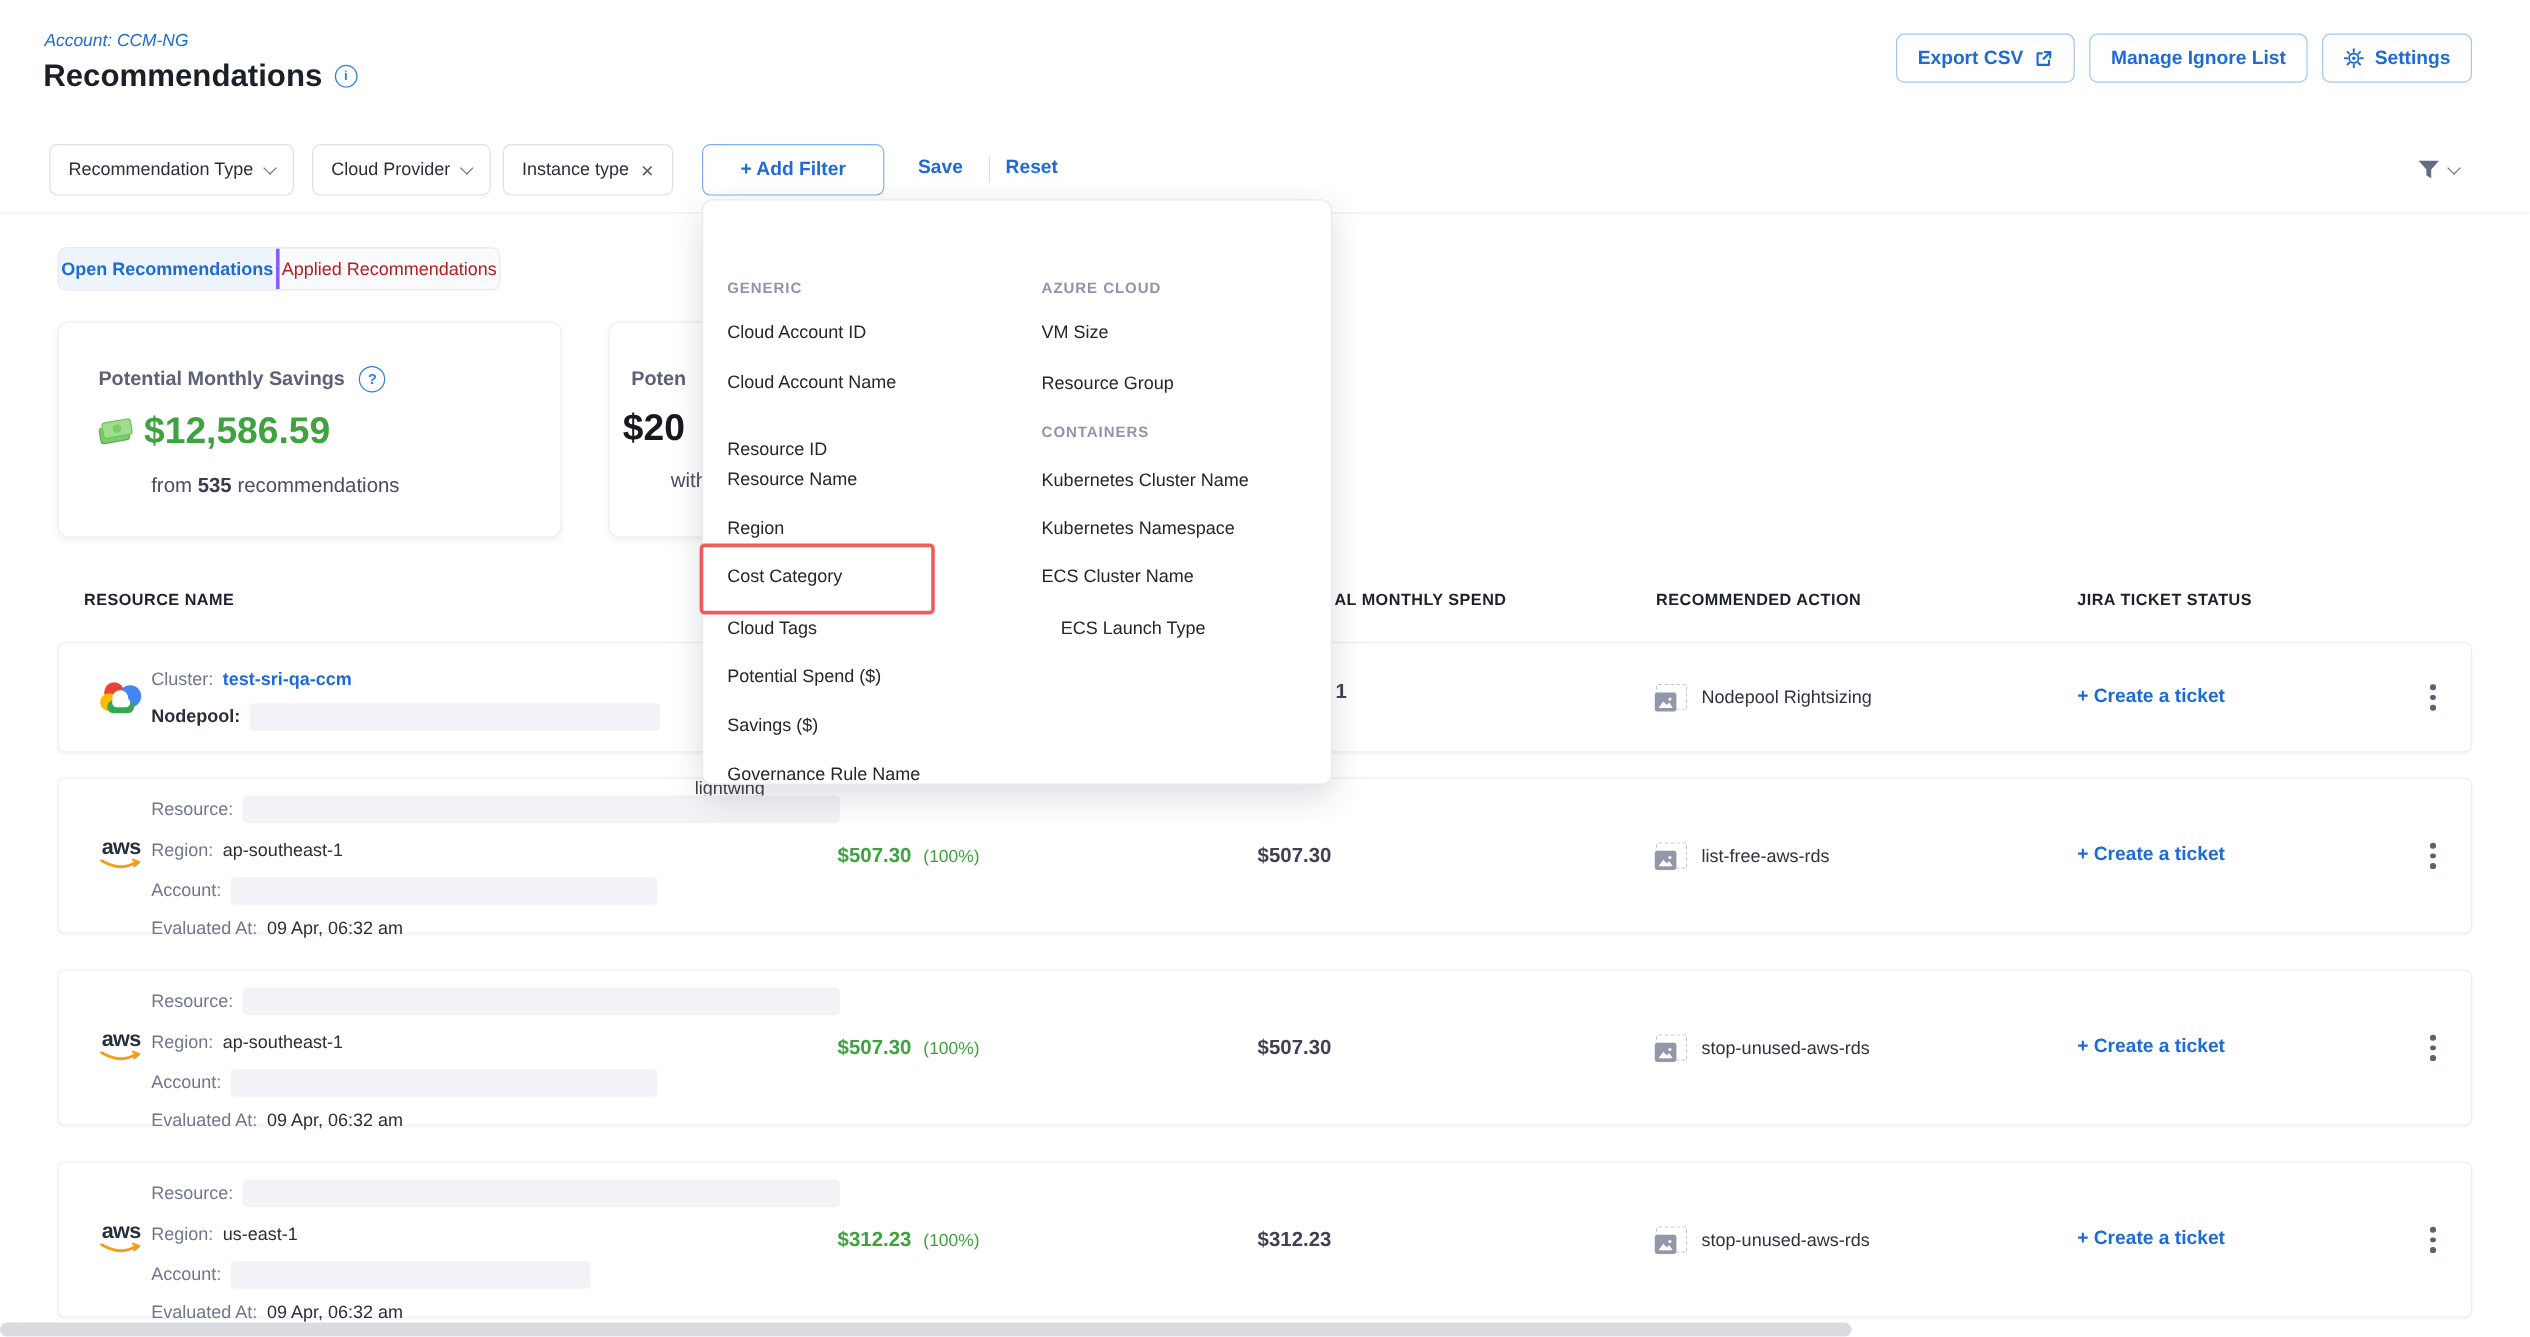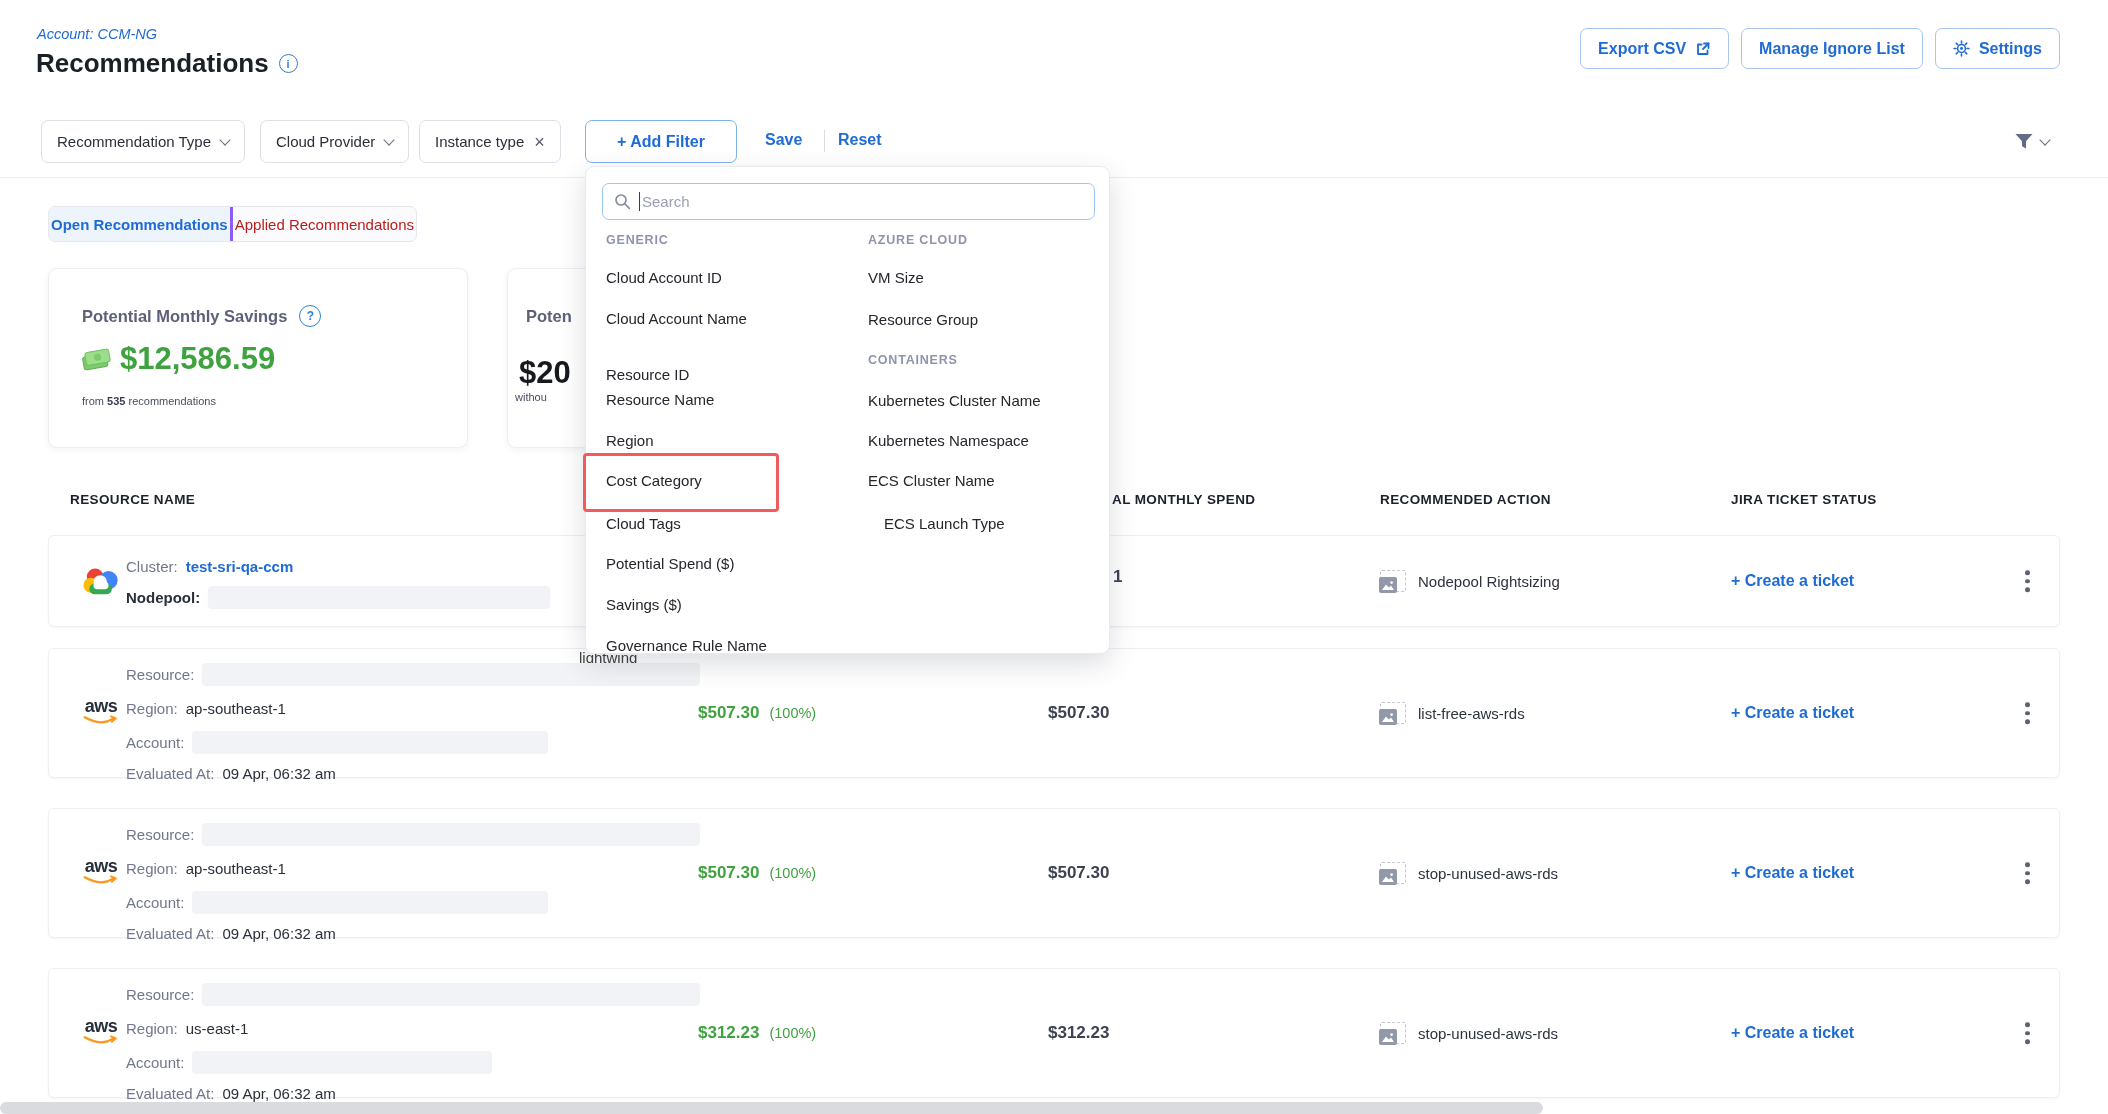--- a/index.html
+++ b/index.html
@@ -38,21 +38,21 @@
     overflow:hidden; background:#fbfbfd; }
   .tab { display:flex; align-items:center; padding:0 2px; font-size:15px; }
   .tab.active { background:#eef4fc; color:#1f6bd4; font-weight:bold; }
   .tab.inactive { color:#b91c1c; border-left:3px solid #8b5cf6; }
 
   
   .card { background:#fff; border:1px solid #eceef2; border-radius:9px; box-shadow:0 2px 6px rgba(40,45,60,.06); }
   .card-label { font-size:16.5px; font-weight:bold; color:#5d6078; display:flex; align-items:center; gap:12px; }
   .card-value-green { font-size:31px; font-weight:bold; color:#3ea23f; }
   .card-value-dark { font-size:31px; font-weight:bold; color:#17191f; }
-  .card-sub { font-size:11px; color:#494d61; }
+  .card-sub { font-size:17px; color:#494d61;margin-left:44px; }
   .card-sub b { color:#3a3d52; }
 
   
   .menu { left:585px; top:166px; width:525px; height:488px; background:#fff; border:1px solid #e8eaf0;
     border-radius:9px; box-shadow:0 10px 28px rgba(40,45,60,.16); z-index:20; }
   .search-wrap { position:absolute; left:16px; top:16px; width:493px; height:37px; border:1.5px solid #9ec7f5;
     border-radius:7px; background:#fff; display:flex; align-items:center; padding:0 11px; gap:8px; }
   .search-wrap input { border:none; outline:none; flex:1; font-size:15px; color:#2b2f3a;
     font-family:"Liberation Sans", sans-serif; }
   .search-wrap input::placeholder { color:#9aa0b2; }
@@ -181,21 +181,21 @@
     </div>
     <div class="abs card-sub" style="left:33px; top:126px;" data-interactable="false">
       <span data-interactable="false">from </span><b data-interactable="false">535</b><span data-interactable="false"> recommendations</span>
     </div>
   </div>
 
   <div class="abs card" style="left:507px; top:268px; width:428px; height:180px;" data-interactable="false">
     <div class="abs card-label" style="left:18px; top:38px;">
       <span data-interactable="false">Poten</span>
     </div>
-    <div class="abs card-value-dark" style="left:11px; top:86px;text-align:right;" data-interactable="false">$20</div>
+    <div class="abs card-value-dark" style="left:11px; top:70px;text-align:right;" data-interactable="false">$20</div>
     <div class="abs card-sub" style="left:7px; top:122px;" data-interactable="false">withou</div>
   </div>
 
   <div class="abs th" style="left:70px; top:492px;" data-interactable="false">RESOURCE NAME</div>
   <div class="abs th" style="left:1112px; top:492px;" data-interactable="false">AL MONTHLY SPEND</div>
   <div class="abs th" style="left:1380px; top:492px;" data-interactable="false">RECOMMENDED ACTION</div>
   <div class="abs th" style="left:1731px; top:492px;" data-interactable="false">JIRA TICKET STATUS</div>
 
   <div class="abs rowcard" style="top:535px; height:92px;" data-interactable="true">
     <div class="abs" style="left:32px; top:28px;" data-interactable="false">
@@ -381,28 +381,20 @@
     <span class="kebab" data-interactable="true">
         <i></i>
         <i></i>
         <i></i>
       </span>
   </div>
 
   <div class="abs hscroll" data-interactable="true"></div>
 
   <div class="abs menu" data-interactable="false">
-    <div class="search-wrap" data-interactable="true">
-      <svg data-interactable="false" width="17" height="17" viewBox="0 0 17 17" fill="none" stroke="#878da0" stroke-width="1.7" stroke-linecap="round">
-          <circle cx="7" cy="7" r="5"></circle>
-          <line x1="11" y1="11" x2="15.3" y2="15.3"></line>
-        </svg>
-      <span class="caret" data-interactable="false"></span>
-      <input type="text" data-interactable="true" placeholder="Search" style="">
-    </div>
 
     <div class="menu-hdr" style="left:20px; top:66px;" data-interactable="false">GENERIC</div>
     <div class="menu-item" style="left:20px; top:102px;" data-interactable="true">Cloud Account ID</div>
     <div class="menu-item" style="left:20px; top:143px;" data-interactable="true">Cloud Account Name</div>
     <div class="menu-item" style="left:20px; top:183px;margin-top:16px;" data-interactable="true">Resource ID</div>
     <div class="menu-item" style="left:20px; top:224px;" data-interactable="true">Resource Name</div>
     <div class="menu-item" style="left:20px; top:265px;" data-interactable="true">Region</div>
     <div class="menu-item" style="left:20px; top:305px;" data-interactable="true">Cost Category</div>
     <div class="menu-item" style="left:20px; top:348px;" data-interactable="true">Cloud Tags</div>
     <div class="menu-item" style="left:20px; top:388px;" data-interactable="true">Potential Spend ($)</div>

